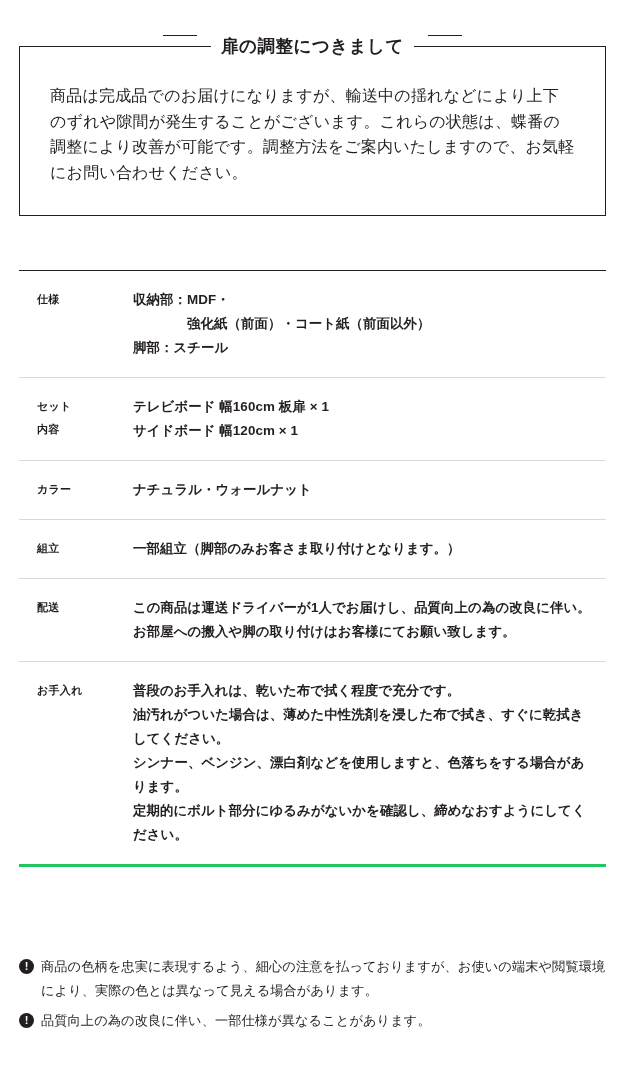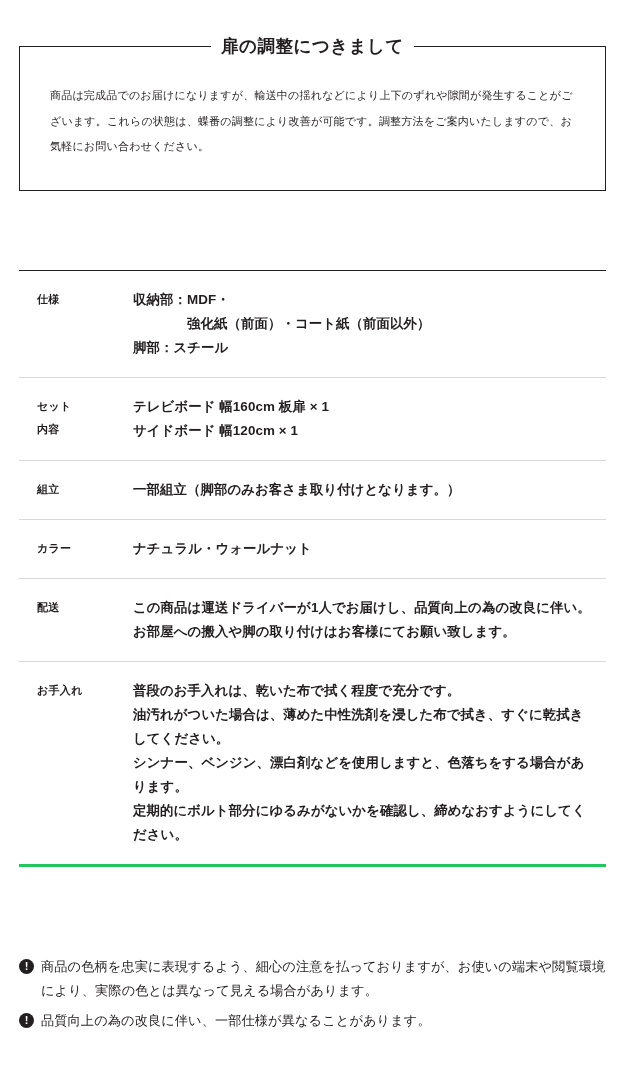--- a/index.html
+++ b/index.html
@@ -27,40 +27,39 @@
   .notice-box {
     border: 1px solid #231f20;
     padding: 36px 30px 30px 30px;
   }
   .notice-title-row {
     position: absolute;
     top: -11px;
     left: 0;
     width: 587px;
     display: flex;
-    align-items: center;
     justify-content: center;
     gap: 14px;
   }
   .notice-title-row .rule {
     width: 34px;
     height: 1px;
     background: #231f20;
   }
   .notice-title {
     background: #ffffff;
     padding: 0 10px;
     font-size: 17.5px;
     font-weight: bold;
     letter-spacing: 0.5px;
     line-height: 22px;
     white-space: nowrap;
   }
   .notice-body {
-    font-size: 11px;
+    font-size: 16px;
     line-height: 25.5px;
     letter-spacing: 0.2px;
     color: #231f20;
   }
 
   
   .spec-table {
     position: absolute;
     left: 19px;
     top: 270px;
@@ -148,26 +147,26 @@
 　　　　強化紙（前面）・コート紙（前面以外）
 脚部：スチール</td>
     </tr>
     <tr>
       <th>セット
 内容</th>
       <td>テレビボード 幅160cm 板扉 × 1
 サイドボード 幅120cm × 1</td>
     </tr>
     <tr>
+      <th>カラー</th>
+      <td>ナチュラル・ウォールナット</td>
+    </tr>
+    <tr>
       <th>組立</th>
       <td>一部組立（脚部のみお客さま取り付けとなります。）</td>
-    </tr>
-    <tr>
-      <th>カラー</th>
-      <td>ナチュラル・ウォールナット</td>
     </tr>
     <tr>
       <th>配送</th>
       <td>この商品は運送ドライバーが1人でお届けし、品質向上の為の改良に伴い。お部屋への搬入や脚の取り付けはお客様にてお願い致します。</td>
     </tr>
     <tr>
       <th>お手入れ</th>
       <td>普段のお手入れは、乾いた布で拭く程度で充分です。
 油汚れがついた場合は、薄めた中性洗剤を浸した布で拭き、すぐに乾拭きしてください。
 シンナー、ベンジン、漂白剤などを使用しますと、色落ちをする場合があります。

